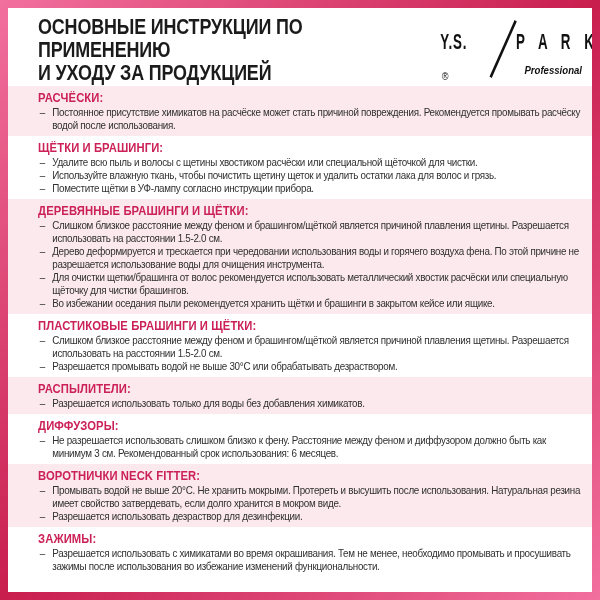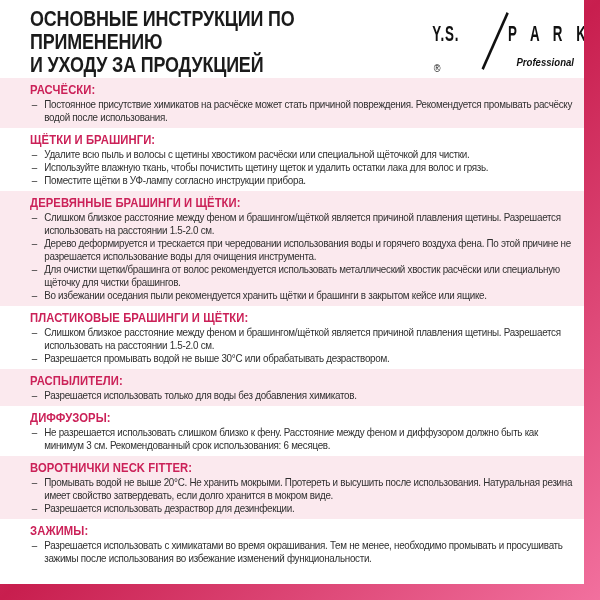--- a/index.html
+++ b/index.html
@@ -1,20 +1,21 @@
 <!DOCTYPE html>
 <html style="--accent: #cb2158; --band-pink: #fbe9ee; --border-pink: #f2709e; --border-crimson: #c81e4e;"><head>
 <meta charset="utf-8">
 <style>
   html, body { margin: 0; padding: 0; background: #fff; }
   body { width: 600px; height: 600px; font-family: "Liberation Sans", sans-serif; }
 
   .frame {
     box-sizing: border-box;
     width: 600px; height: 600px;
+    padding: 8px;
     background: linear-gradient(135deg, var(--border-pink, #f2709e) 0%, var(--border-crimson, #c81e4e) 50%, var(--border-pink, #f2709e) 100%);
   }
   .page {
     box-sizing: border-box;
     width: 584px; height: 584px;
     background: #ffffff;
     overflow: hidden;
   }
   .content {
     width: 700px;

